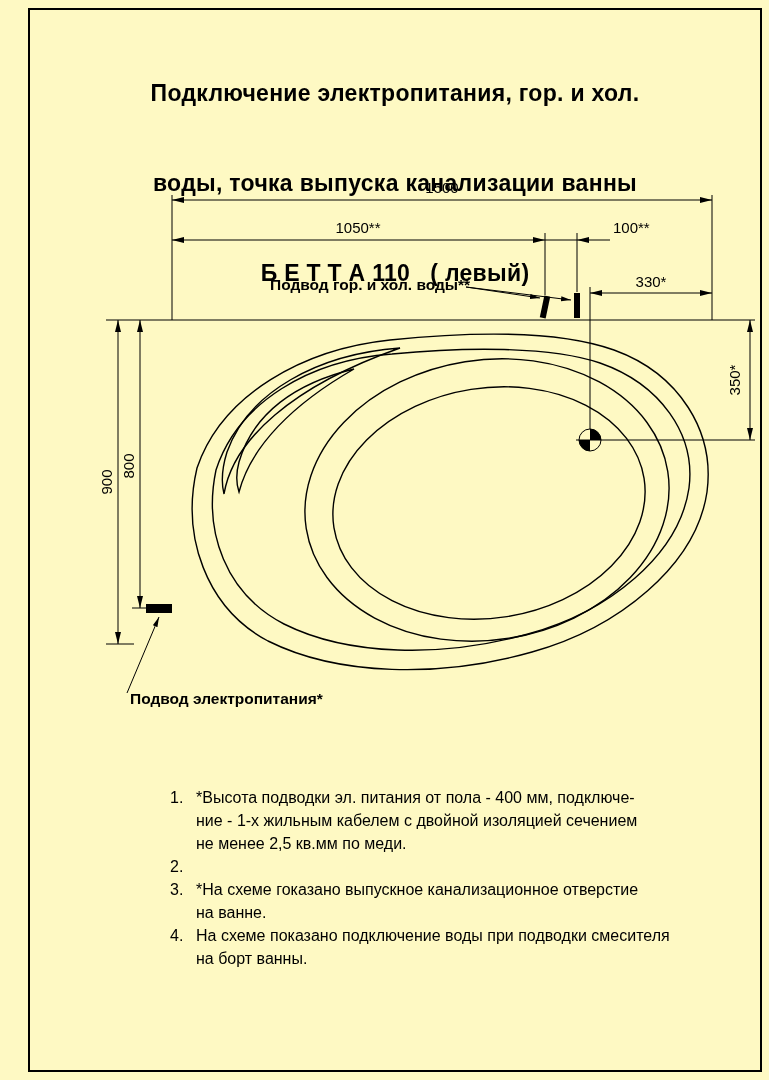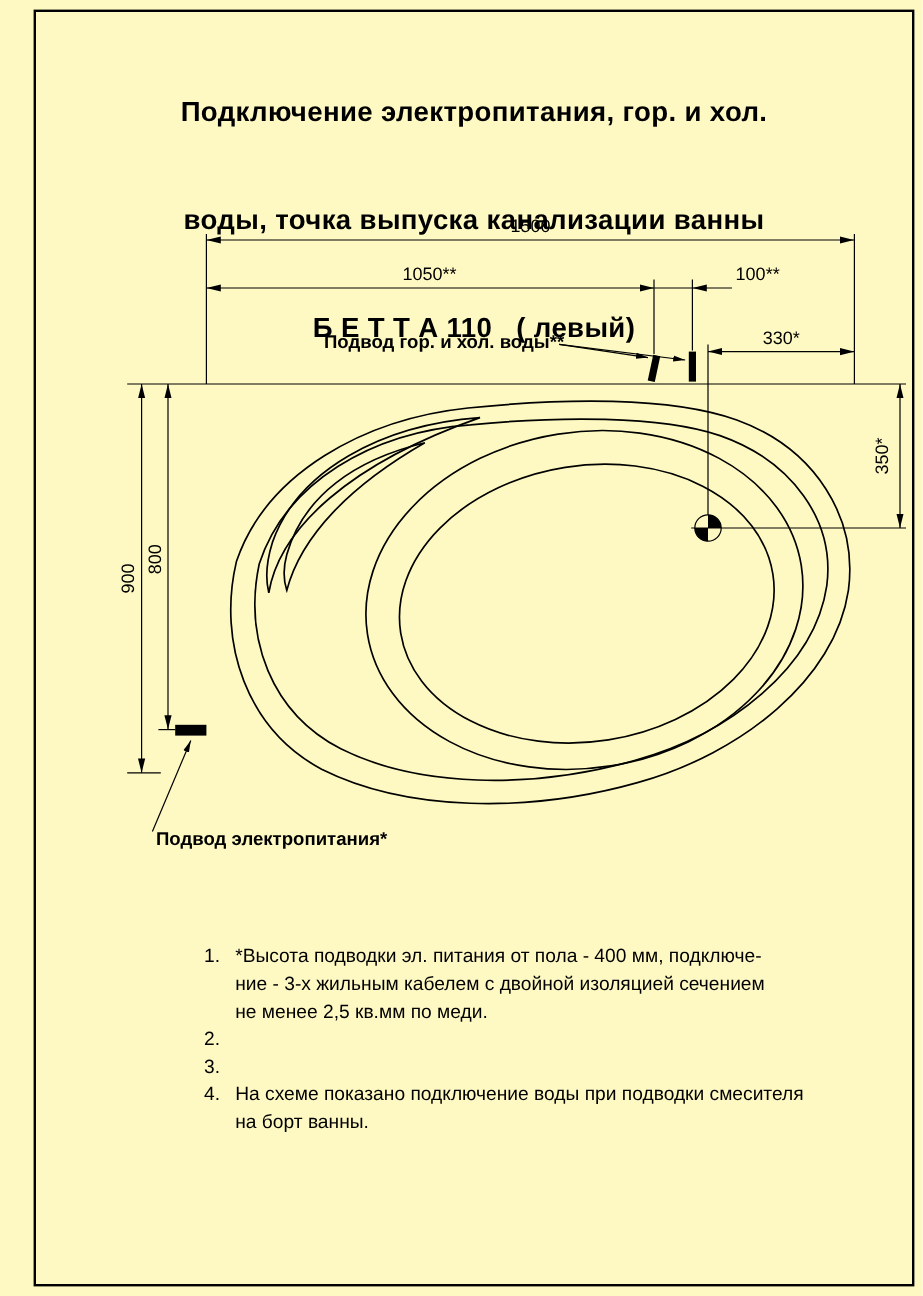--- a/index.html
+++ b/index.html
@@ -115,28 +115,30 @@
     <g>
       <text class="lbl-text" x="270" y="290" text-anchor="start">Подвод гор. и хол. воды**</text>
       <text class="lbl-text" x="130" y="704" text-anchor="start">Подвод электропитания*</text>
     </g>
   </svg>
 
   <div class="notes">
     <div class="note">
       <span class="note-num">1.</span>
       <span class="note-text">*Высота подводки эл. питания от пола - 400 мм, подключе-
-ние - 3-х жильным кабелем с двойной изоляцией сечением
+ние - 1-х жильным кабелем с двойной изоляцией сечением
 не менее 2,5 кв.мм по меди.</span>
     </div>
     <div class="note">
       <span class="note-num">2.</span>
     </div>
     <div class="note">
       <span class="note-num">3.</span>
+      <span class="note-text">*На схеме гоказано выпускное канализационное отверстие
+на ванне.</span>
     </div>
     <div class="note">
       <span class="note-num">4.</span>
       <span class="note-text">На схеме показано подключение воды при подводки смесителя
 на борт ванны.</span>
     </div>
   </div>
 
 </div>
 

